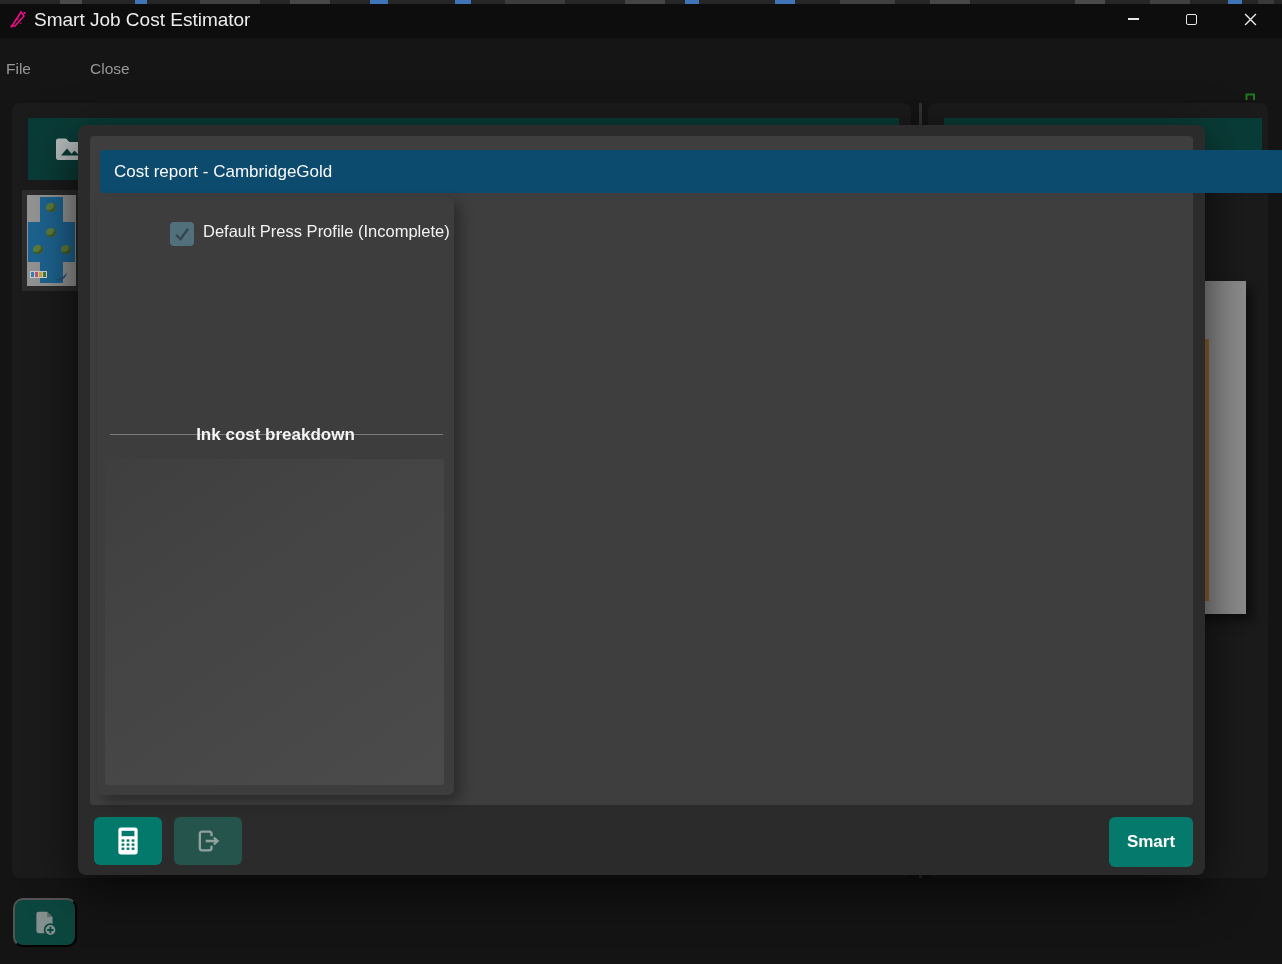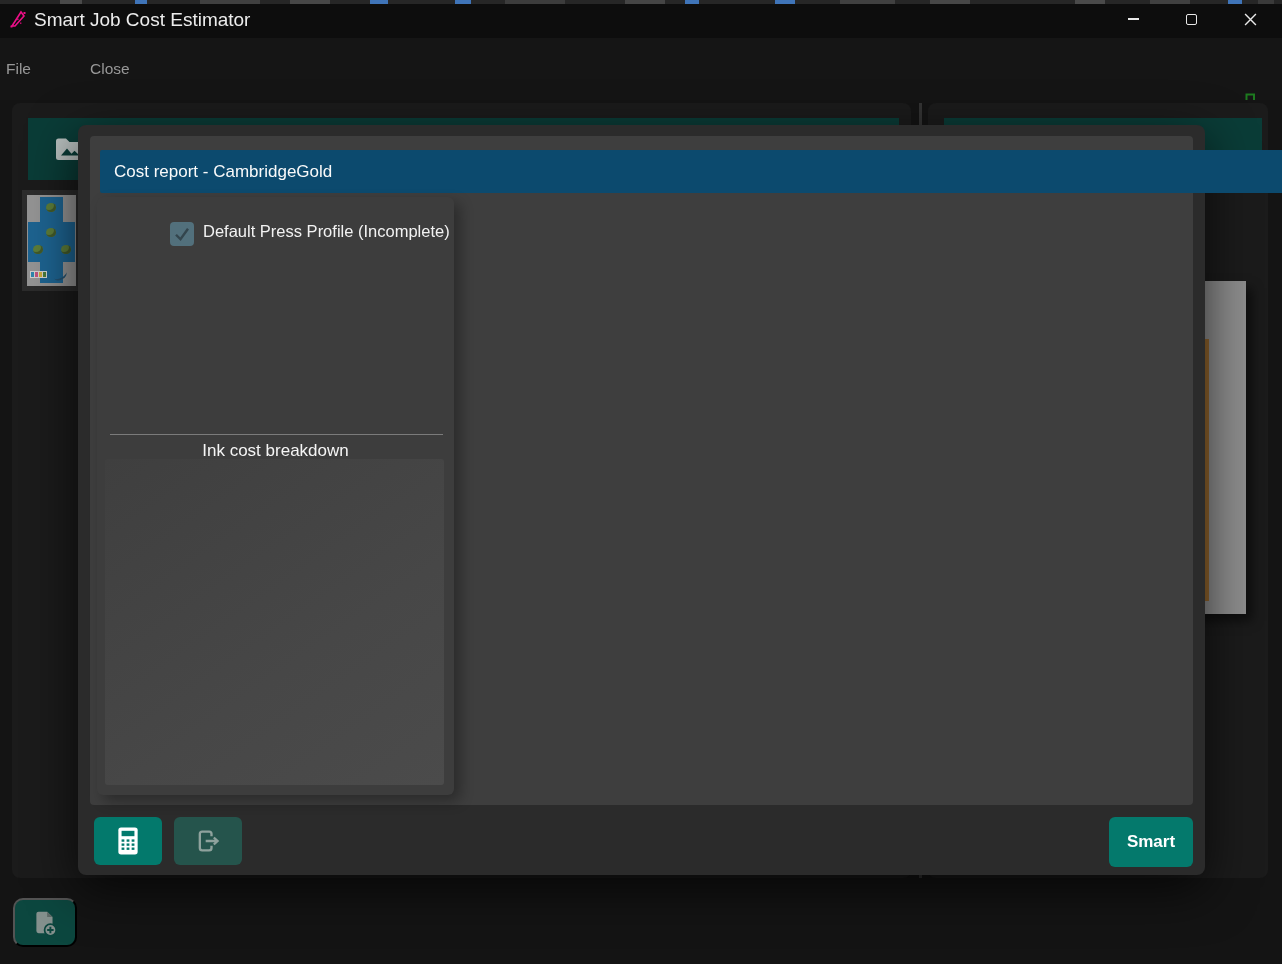--- a/index.html
+++ b/index.html
@@ -61,21 +61,21 @@
   
   .modal { position:absolute; left:78px; top:125px; width:1127px; height:750px; background:#2b2b2b; border-radius:8px; box-shadow:0 14px 50px rgba(0,0,0,.7); }
   .modal-content { position:absolute; left:12px; top:11px; width:1103px; height:669px; background:#3e3e3e; border-radius:4px; }
   .modal-header { position:absolute; left:10px; top:14px; width:1264px; height:43px; background:#0c4a6e; border-radius:2px; }
   .modal-header span { display:block; padding-left:14px; line-height:44px; font-size:17px; color:#fafafa; }
   .subpanel { position:absolute; left:7px; top:61px; width:357px; height:598px; background:#3d3d3d; border-radius:6px; box-shadow:6px 6px 14px rgba(0,0,0,.32); }
   .chk-row { position:absolute; left:25px; top:25px; display:flex; align-items:flex-start;padding-left:48px; }
   .checkbox { width:24px; height:24px; background:#52707c; border-radius:4px; display:flex; align-items:center; justify-content:center; }
   .chk-label { margin-left:9px; font-size:16.5px; color:#f2f2f2; }
   .divider { position:absolute; left:13px; top:237px; width:333px; height:1px; background:rgba(200,200,200,.45); }
-  .ink-title { position:absolute; left:0; top:244px; width:100%; text-align:center; font-size:17px; color:#f5f5f5; }
+  .ink-title { position:absolute; left:0; top:228px; width:100%; text-align:center; font-size:17px; color:#f5f5f5;font-weight:bold; }
   .ink-list { position:absolute; left:8px; top:262px; width:339px; height:326px; border-radius:3px; background:linear-gradient(145deg,#3f3f3f 0%,#474747 60%,#4b4b4b 100%); }
   .action-btn { position:absolute; top:692px; width:68px; height:48px; border-radius:6px; display:flex; align-items:center; justify-content:center; border:none; }
   .btn-calc { left:16px; background:#03796c; }
   .btn-export { left:96px; background:#25544c; }
   .btn-close { position:absolute; left:1031px; top:692px; width:84px; height:50px; border:none; border-radius:6px; background:#04796c; color:#fff; font-size:17px; font-weight:700; font-family:"Liberation Sans", sans-serif; }
 </style>
 </head>
 <body>
 
 <div class="screen">

